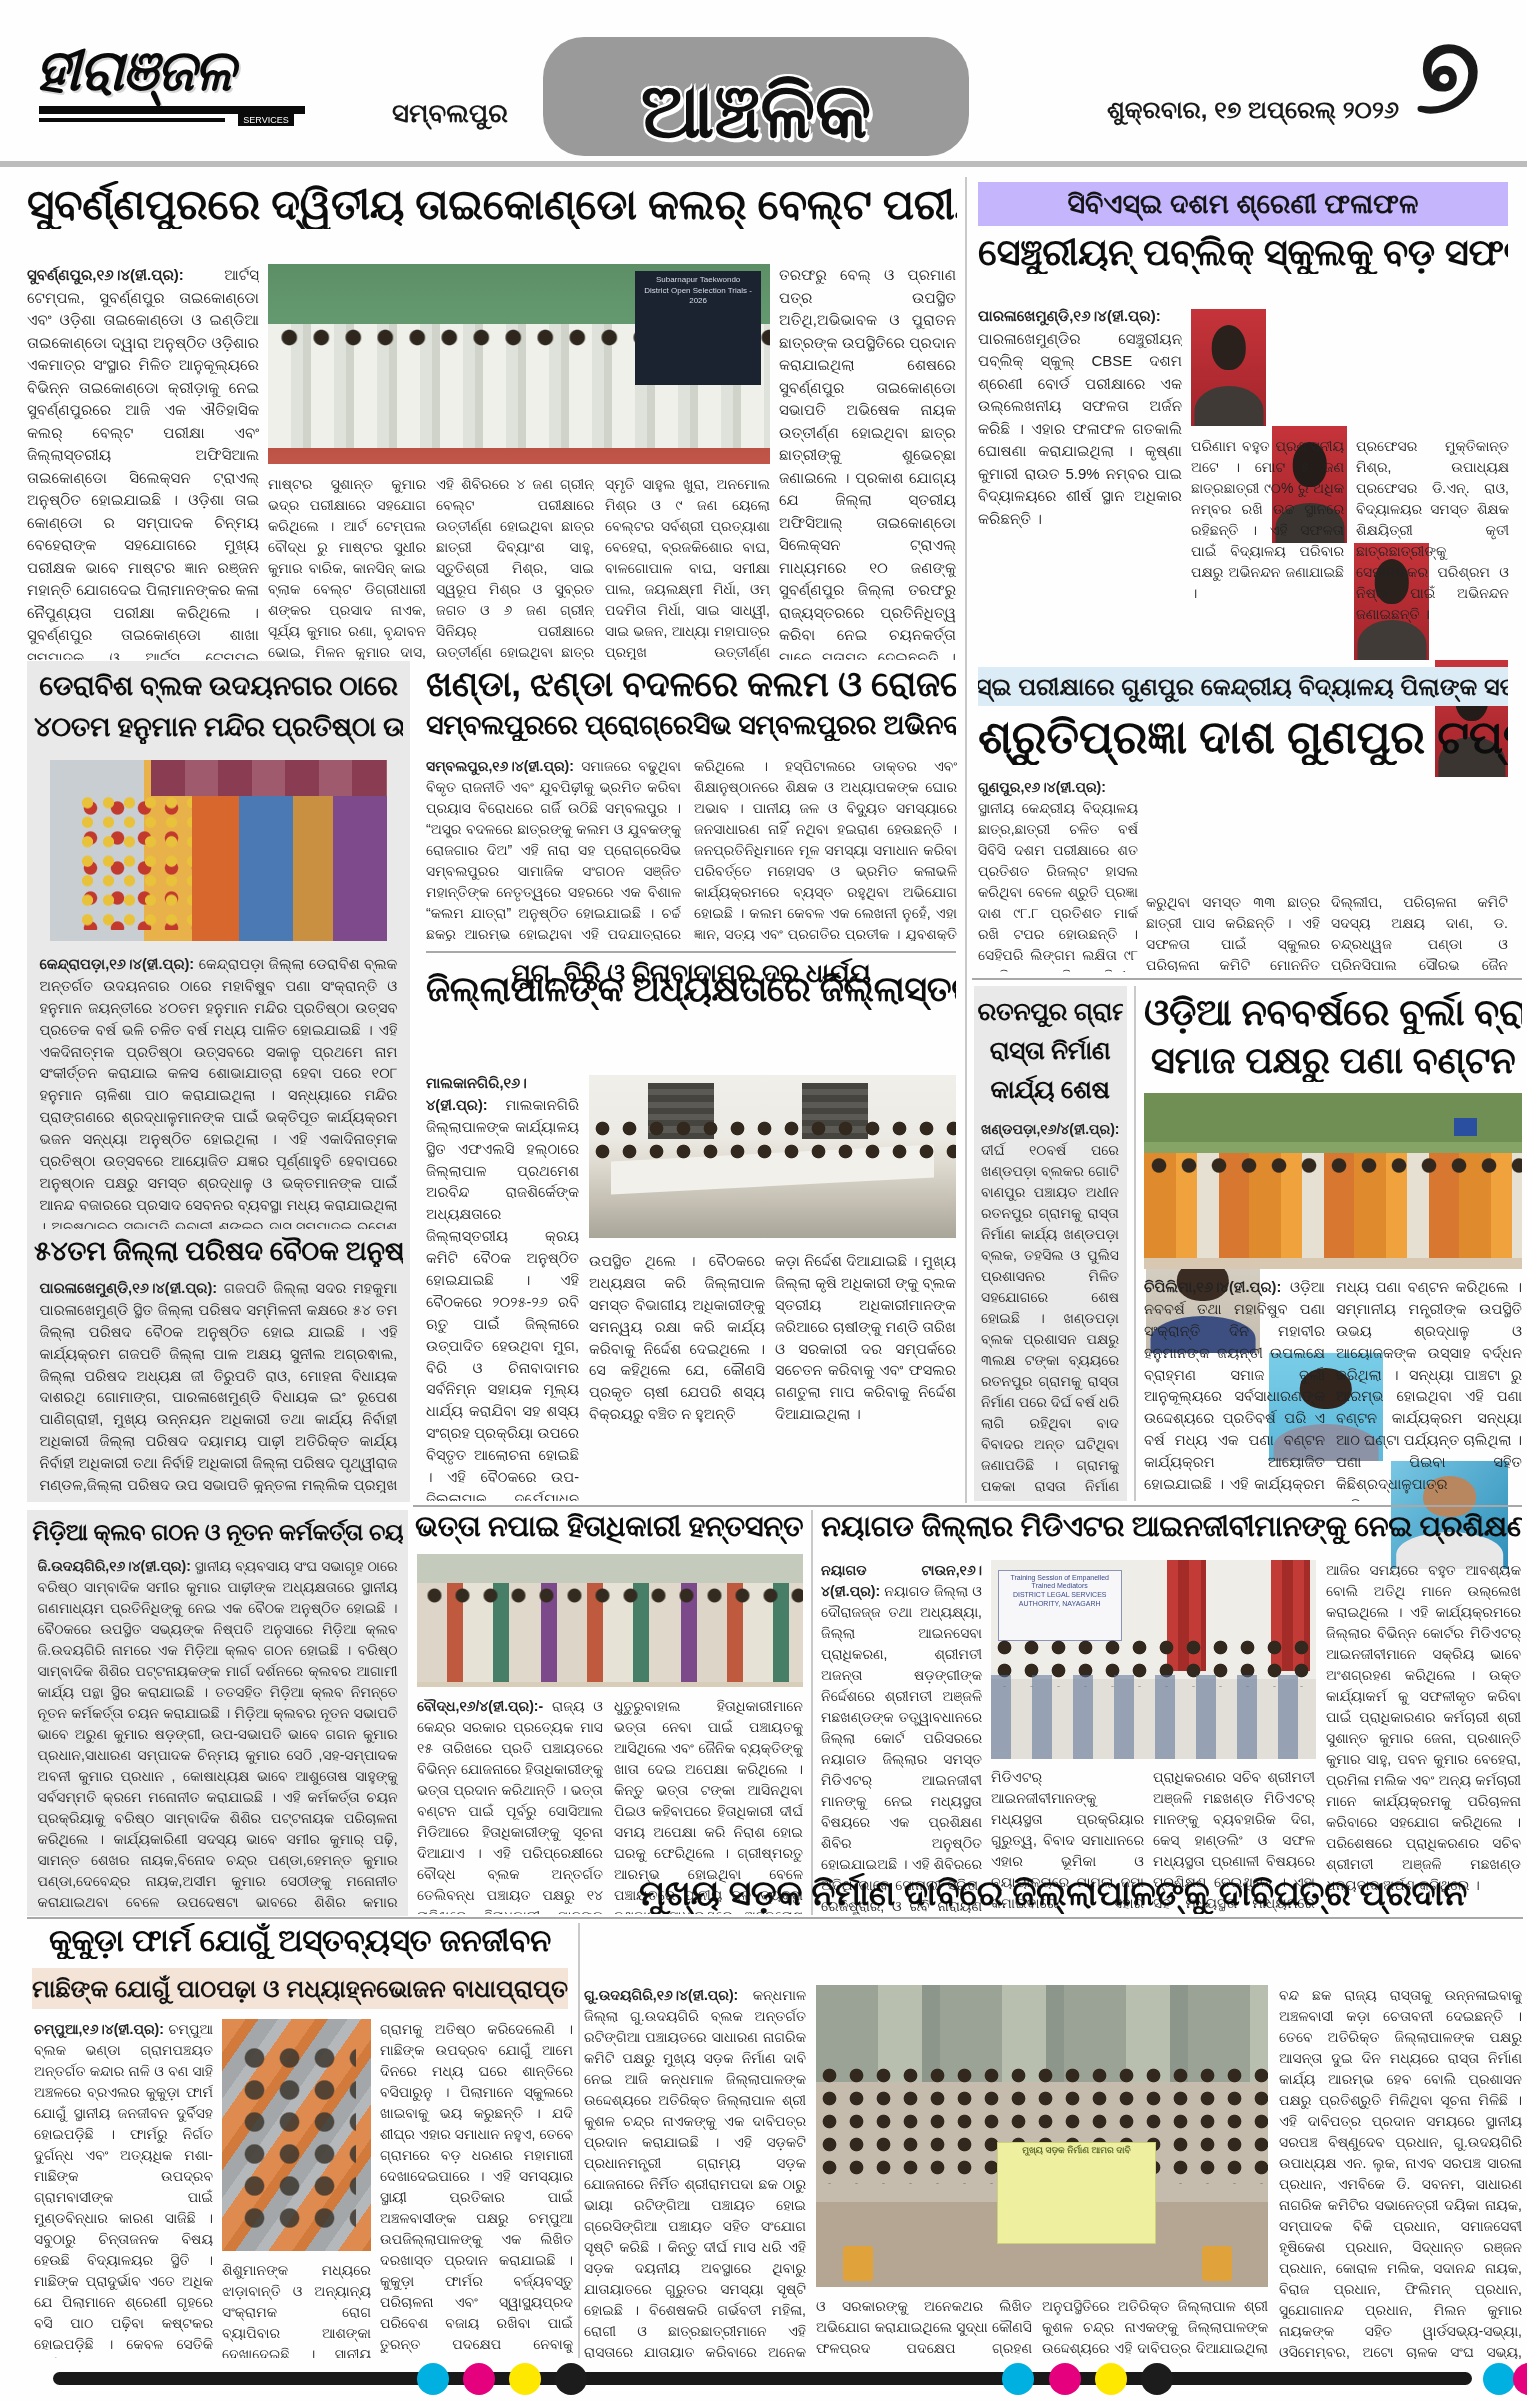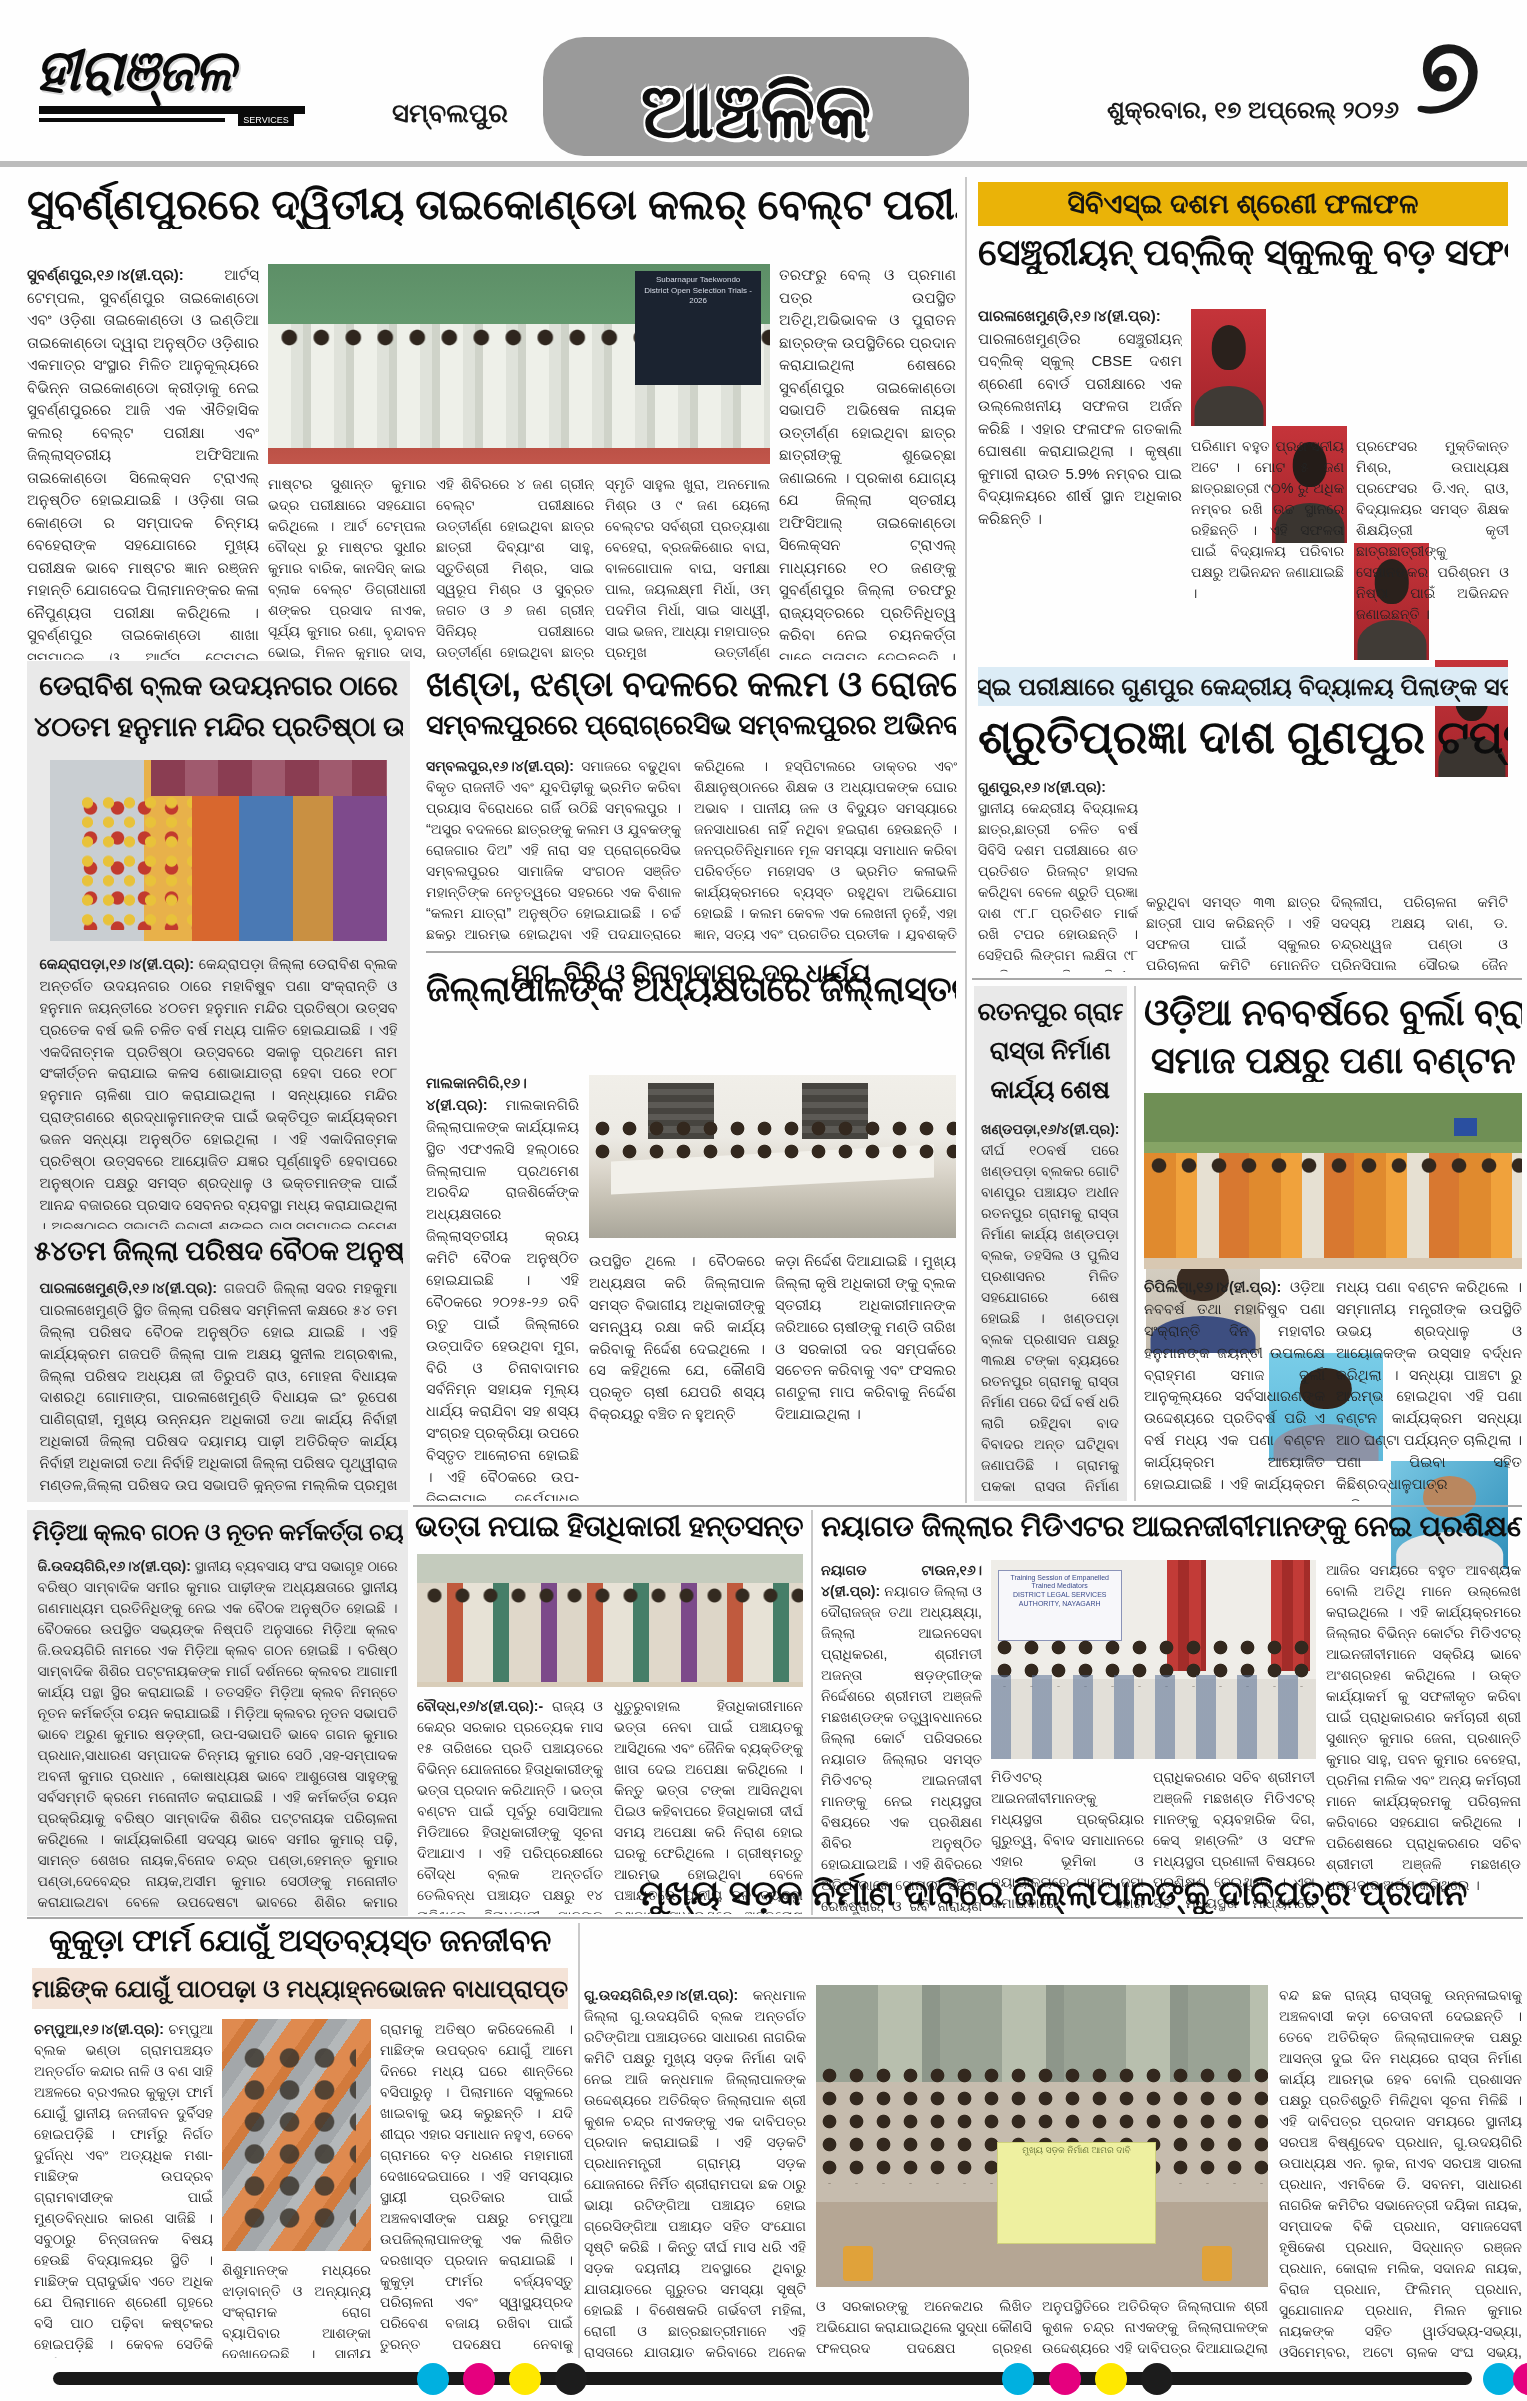--- a/index.html
+++ b/index.html
@@ -51,21 +51,21 @@
   .nayaphoto{background:linear-gradient(180deg,#efede8 0 60%,#e2dfd8 60% 100%)}
   .curt{top:0;width:12%;height:56%;background:repeating-linear-gradient(90deg,#c23b37 0 11.5px,#a32c29 11.5px 22px)}
   .board{left:2%;top:5%;width:36%;height:32%;background:#f7f7fa;border:0.9px solid #8a93b8;color:#3a4a8a;font-size:7px;line-height:1.25;padding:2.7px;text-align:center;overflow:hidden}
   .chairs{left:0;right:0;bottom:0;height:42%;background:repeating-linear-gradient(90deg,rgba(88,112,150,.55) 0 19.5px,rgba(230,230,228,0) 19.5px 41px)}
   .nheads{left:0;right:0;top:38%;height:26%}
   .fliesphoto{background:repeating-linear-gradient(125deg,#df8a4f 0 19.5px,#d27a3c 19.5px 30px,#a3a7aa 30px 46px,#b4b8ba 46px 57px)}
   .flyspots{left:10%;top:10%;right:10%;bottom:10%;background-image:radial-gradient(circle,#3c362e 38%,transparent 44%);background-size:35px 32px;opacity:.85}
   .roadphoto{background:linear-gradient(180deg,#a9b2a6 0 26%,#c6bcae 26% 72%,#b5a694 72% 100%)}
   .bld{left:0;right:0;top:0;height:32%;background:repeating-linear-gradient(90deg,#9aa395 0 62px,#b8bfae 62px 106px,#8d968a 106px 124px)}
   .rcrowd{left:0;right:0;top:26%;height:40%}
-  .ybanner{left:40%;top:52%;width:34%;height:32%;background:#eef0a0;border:1.8px solid #cfd17a;color:#5c6a2f;font-size:9px;font-weight:400;text-align:center;overflow:hidden;line-height:1.3;padding:1.8px}
+  .ybanner{left:40%;top:52%;width:34%;height:32%;background:#eef0a0;border:1.8px solid #cfd17a;color:#5c6a2f;font-size:9px;font-weight:700;text-align:center;overflow:hidden;line-height:1.3;padding:1.8px}
   .bin{bottom:2%;width:30px;height:35px;background:#e0a23a;border-radius:3.5px}
   .dot{position:absolute;width:32px;height:32px;border-radius:50%}
   .bar{position:absolute;background:#191919;border-radius:7px}
   .badge{position:absolute;background:#9a9a9a;border-radius:41px;display:flex;align-items:flex-end;justify-content:center}
   .badge span{font-size:76px;font-weight:800;color:#101010;
      text-shadow:1.8px 1.8px 0 #fff,-1.8px -1.8px 0 #fff,1.8px -1.8px 0 #fff,-1.8px 1.8px 0 #fff,3.5px 3.5px 0 #fff}
   .logo{font-size:57px;font-weight:800;font-style:italic;color:#0a0a0a;letter-spacing:-1.8px;
      text-shadow:1.8px 1.8px 0 #d5d5d5;white-space:nowrap}
 </style>
 </head>
@@ -100,21 +100,21 @@
   </div>
   <div class="bd" style="left:779px;top:264px;width:177px;height:396px">
     <span>ତରଫରୁ ବେଲ୍ ଓ ପ୍ରମାଣ ପତ୍ର ଉପସ୍ଥିତ ଅତିଥି,ଅଭିଭାବକ ଓ ପୁରାତନ ଛାତ୍ରଙ୍କ ଉପସ୍ଥିତିରେ ପ୍ରଦାନ କରାଯାଇଥିଲା ଶେଷରେ ସୁବର୍ଣ୍ଣପୁର ତାଇକୋଣ୍ଡୋ ସଭାପତି ଅଭିଷେକ ନାୟକ ଉତ୍ତୀର୍ଣ୍ଣ ହୋଇଥିବା ଛାତ୍ର ଛାତ୍ରୀଙ୍କୁ ଶୁଭେଚ୍ଛା ଜଣାଇଲେ । ପ୍ରକାଶ ଯୋଗ୍ୟ ଯେ ଜିଲ୍ଲା ସ୍ତରୀୟ ଅଫିସିଆଲ୍ ତାଇକୋଣ୍ଡୋ ସିଲେକ୍ସନ ଟ୍ରାଏଲ୍ ମାଧ୍ୟମରେ ୧୦ ଜଣଙ୍କୁ ସୁବର୍ଣ୍ଣପୁର ଜିଲ୍ଲା</span>
     <span>ତରଫରୁ ରାଜ୍ୟସ୍ତରରେ ପ୍ରତିନିଧିତ୍ୱ କରିବା ନେଇ ଚୟନକର୍ତ୍ତା ମାନେ ମତାମତ ଦେଇଛନ୍ତି । ସେହିପରି ଯେ ଏନ୍ ଇଣ୍ଡୋର ଷ୍ଟାଡିୟମରେ କଟକ ରେ ୨୦୨୬ ବର୍ଷ ପାଇଁ ଏପ୍ରିଲ ୨୮-୩୦ ତାରିଖ ପର୍ଯ୍ୟନ୍ତ ୫ମ ଓଡ଼ିଶା ତାଇକୋଣ୍ଡୋ ରାଜ୍ୟ ଚାମ୍ପିଅନସିପ ଆୟୋଜିତ ହେବ ।</span>
   </div>
   <div class="bd" style="left:268px;top:474px;width:158px;height:186px;font-size:14px">ମାଷ୍ଟର ସୁଶାନ୍ତ କୁମାର ଭଦ୍ର ପରୀକ୍ଷାରେ ସହଯୋଗ କରିଥିଲେ । ଆର୍ଟ ଟେମ୍ପଲ ବୌଦ୍ଧ ରୁ ମାଷ୍ଟର ସୁଧୀର କୁମାର ବାରିକ, କାନସିନ୍ କାଇ ବ୍ଲାକ ବେଲ୍ଟ ଡିଗ୍ରୀଧାରୀ ଶଙ୍କର ପ୍ରସାଦ ନାଏକ, ସୂର୍ଯ୍ୟ କୁମାର ରଣା, ବୃନ୍ଦାବନ ଭୋଇ, ମିଳନ କୁମାର ଦାସ, ଅଭିଷେକ ନାୟକ ଆସି ସହଯୋଗ କରିଥିଲେ । ଆଜିର</div>
   <div class="bd" style="left:436px;top:474px;width:158px;height:186px;font-size:14px">ଏହି ଶିବିରରେ ୪ ଜଣ ଗ୍ରୀନ୍ ବେଲ୍ଟ ପରୀକ୍ଷାରେ ଉତ୍ତୀର୍ଣ୍ଣ ହୋଇଥିବା ଛାତ୍ର ଛାତ୍ରୀ ଦିବ୍ୟାଂଶ ସାହୁ, ସ୍ତୁତିଶ୍ରୀ ମିଶ୍ର, ସାଇ ସ୍ୱରୂପ ମିଶ୍ର ଓ ସୁବ୍ରତ ଜଗତ ଓ ୬ ଜଣ ଗ୍ରୀନ୍ ସିନିୟର୍ ପରୀକ୍ଷାରେ ଉତ୍ତୀର୍ଣ୍ଣ ହୋଇଥିବା ଛାତ୍ର ଛାତ୍ରୀ ହେଲେ ଓମ୍ ସ୍ତୁତି ରଞ୍ଜନ ନାୟକ, ସ୍ତୁତି କୁମାର, କାବ୍ୟା ମେହେର, ସୁହାନା ଜଗଦଳା,</div>
   <div class="bd" style="left:605px;top:474px;width:165px;height:186px;font-size:14px">ସ୍ମୃତି ସାହୁଲ ଖୁରା, ଅନମୋଲ ମିଶ୍ର ଓ ୯ ଜଣ ୟେଲୋ ବେଲ୍ଟର ସର୍ବଶ୍ରୀ ପ୍ରତ୍ୟାଶା ବେହେରା, ବ୍ରଜକିଶୋର ବାଘ, ବାଳଗୋପାଳ ବାଘ, ସମୀକ୍ଷା ପାଲ, ଜୟଲକ୍ଷ୍ମୀ ମିର୍ଧା, ଓମ୍ ପଦମିତା ମିର୍ଧା, ସାଇ ସାଧ୍ୱୀ, ସାଇ ଭଜନ, ଆଧ୍ୟା ମହାପାତ୍ର ପ୍ରମୁଖ ଉତ୍ତୀର୍ଣ୍ଣ ହୋଇଥିଲେ । ଓଡ଼ିଶା ତାଇକୋଣ୍ଡୋ</div>
   <div class="vr" style="left:965px;top:177px;height:1326px"></div>
 
-  <div class="kick" style="left:978px;top:182px;width:530px;height:44px;background:#eab308;font-size:27px">ସିବିଏସ୍ଇ ଦଶମ ଶ୍ରେଣୀ ଫଳାଫଳ</div>
+  <div class="kick" style="left:978px;top:182px;width:530px;height:44px;background:#c4b5fd;font-size:27px">ସିବିଏସ୍ଇ ଦଶମ ଶ୍ରେଣୀ ଫଳାଫଳ</div>
   <div class="hl" style="left:978px;top:232px;width:530px;font-size:37px">ସେଞ୍ଚୁରୀୟନ୍ ପବ୍ଲିକ୍ ସ୍କୁଲକୁ ବଡ଼ ସଫଳତା</div>
   <div class="bd" style="left:978px;top:305px;width:204px;height:355px">
     <b class="dl">ପାରଳାଖେମୁଣ୍ଡି,୧୬।୪(ହୀ.ପ୍ର): </b><span>ପାରଳାଖେମୁଣ୍ଡିର ସେଞ୍ଚୁରୀୟନ୍ ପବ୍ଲିକ୍ ସ୍କୁଲ୍ CBSE ଦଶମ ଶ୍ରେଣୀ ବୋର୍ଡ ପରୀକ୍ଷାରେ ଏକ ଉଲ୍ଲେଖନୀୟ ସଫଳତା ଅର୍ଜନ କରିଛି । ଏହାର ଫଳାଫଳ ଗତକାଲି ଘୋଷଣା କରାଯାଇଥିଲା । କୃଷ୍ଣା କୁମାରୀ ରାଉତ 5.9% ନମ୍ବର ପାଇ ବିଦ୍ୟାଳୟରେ ଶୀର୍ଷ ସ୍ଥାନ ଅଧିକାର କରିଛନ୍ତି ।</span>
   </div>
   <div class="ph hs redbg" style="left:1191px;top:309px;width:75px;height:117px;--head:#2a211c;--body:#3f3a35"></div>
   <div class="ph hs redbg" style="left:1272px;top:309px;width:75px;height:117px;--head:#241c18;--body:#3a3530"></div>
   <div class="ph hs redbg" style="left:1354px;top:309px;width:75px;height:117px;--head:#2a211c;--body:#403b36"></div>
   <div class="ph hs redbg" style="left:1435px;top:309px;width:73px;height:117px;--head:#241c18;--body:#3a3530"></div>
   <div class="bd" style="left:1191px;top:436px;width:153px;height:224px;font-size:14px">ପରିଣାମ ବହୁତ ପ୍ରଶଂସନୀୟ ଅଟେ । ମୋଟ ୫ ଜଣ ଛାତ୍ରଛାତ୍ରୀ ୯୦% ରୁ ଅଧିକ ନମ୍ବର ରଖି ଉଚ୍ଚ ସ୍ଥାନରେ ରହିଛନ୍ତି । ଏହି ସଫଳତା ପାଇଁ ବିଦ୍ୟାଳୟ ପରିବାର ପକ୍ଷରୁ ଅଭିନନ୍ଦନ ଜଣାଯାଇଛି ।</div>
   <div class="bd" style="left:1356px;top:436px;width:153px;height:224px;font-size:14px">ପ୍ରଫେସର ମୁକ୍ତିକାନ୍ତ ମିଶ୍ର, ଉପାଧ୍ୟକ୍ଷ ପ୍ରଫେସର ଡି.ଏନ୍. ରାଓ, ବିଦ୍ୟାଳୟର ସମସ୍ତ ଶିକ୍ଷକ ଶିକ୍ଷୟିତ୍ରୀ କୃତୀ ଛାତ୍ରଛାତ୍ରୀଙ୍କୁ ସେମାନଙ୍କର ପରିଶ୍ରମ ଓ ନିଷ୍ଠା ପାଇଁ ଅଭିନନ୍ଦନ ଜଣାଇଛନ୍ତି ।</div>

